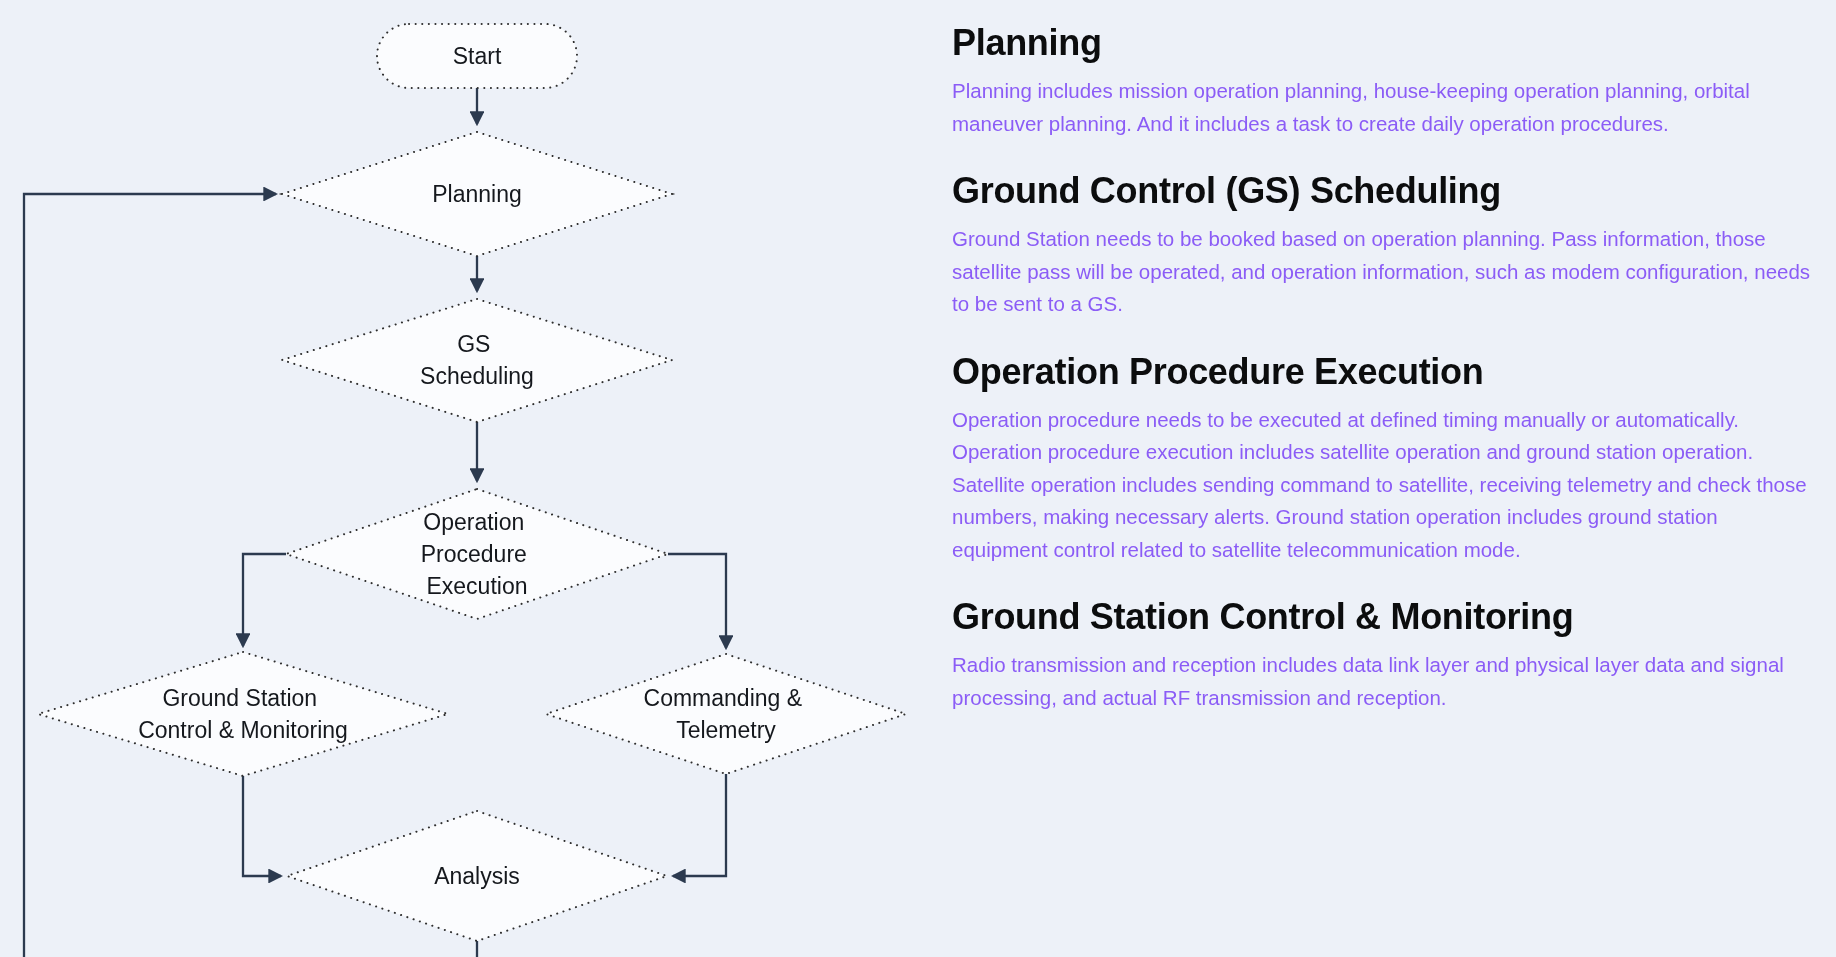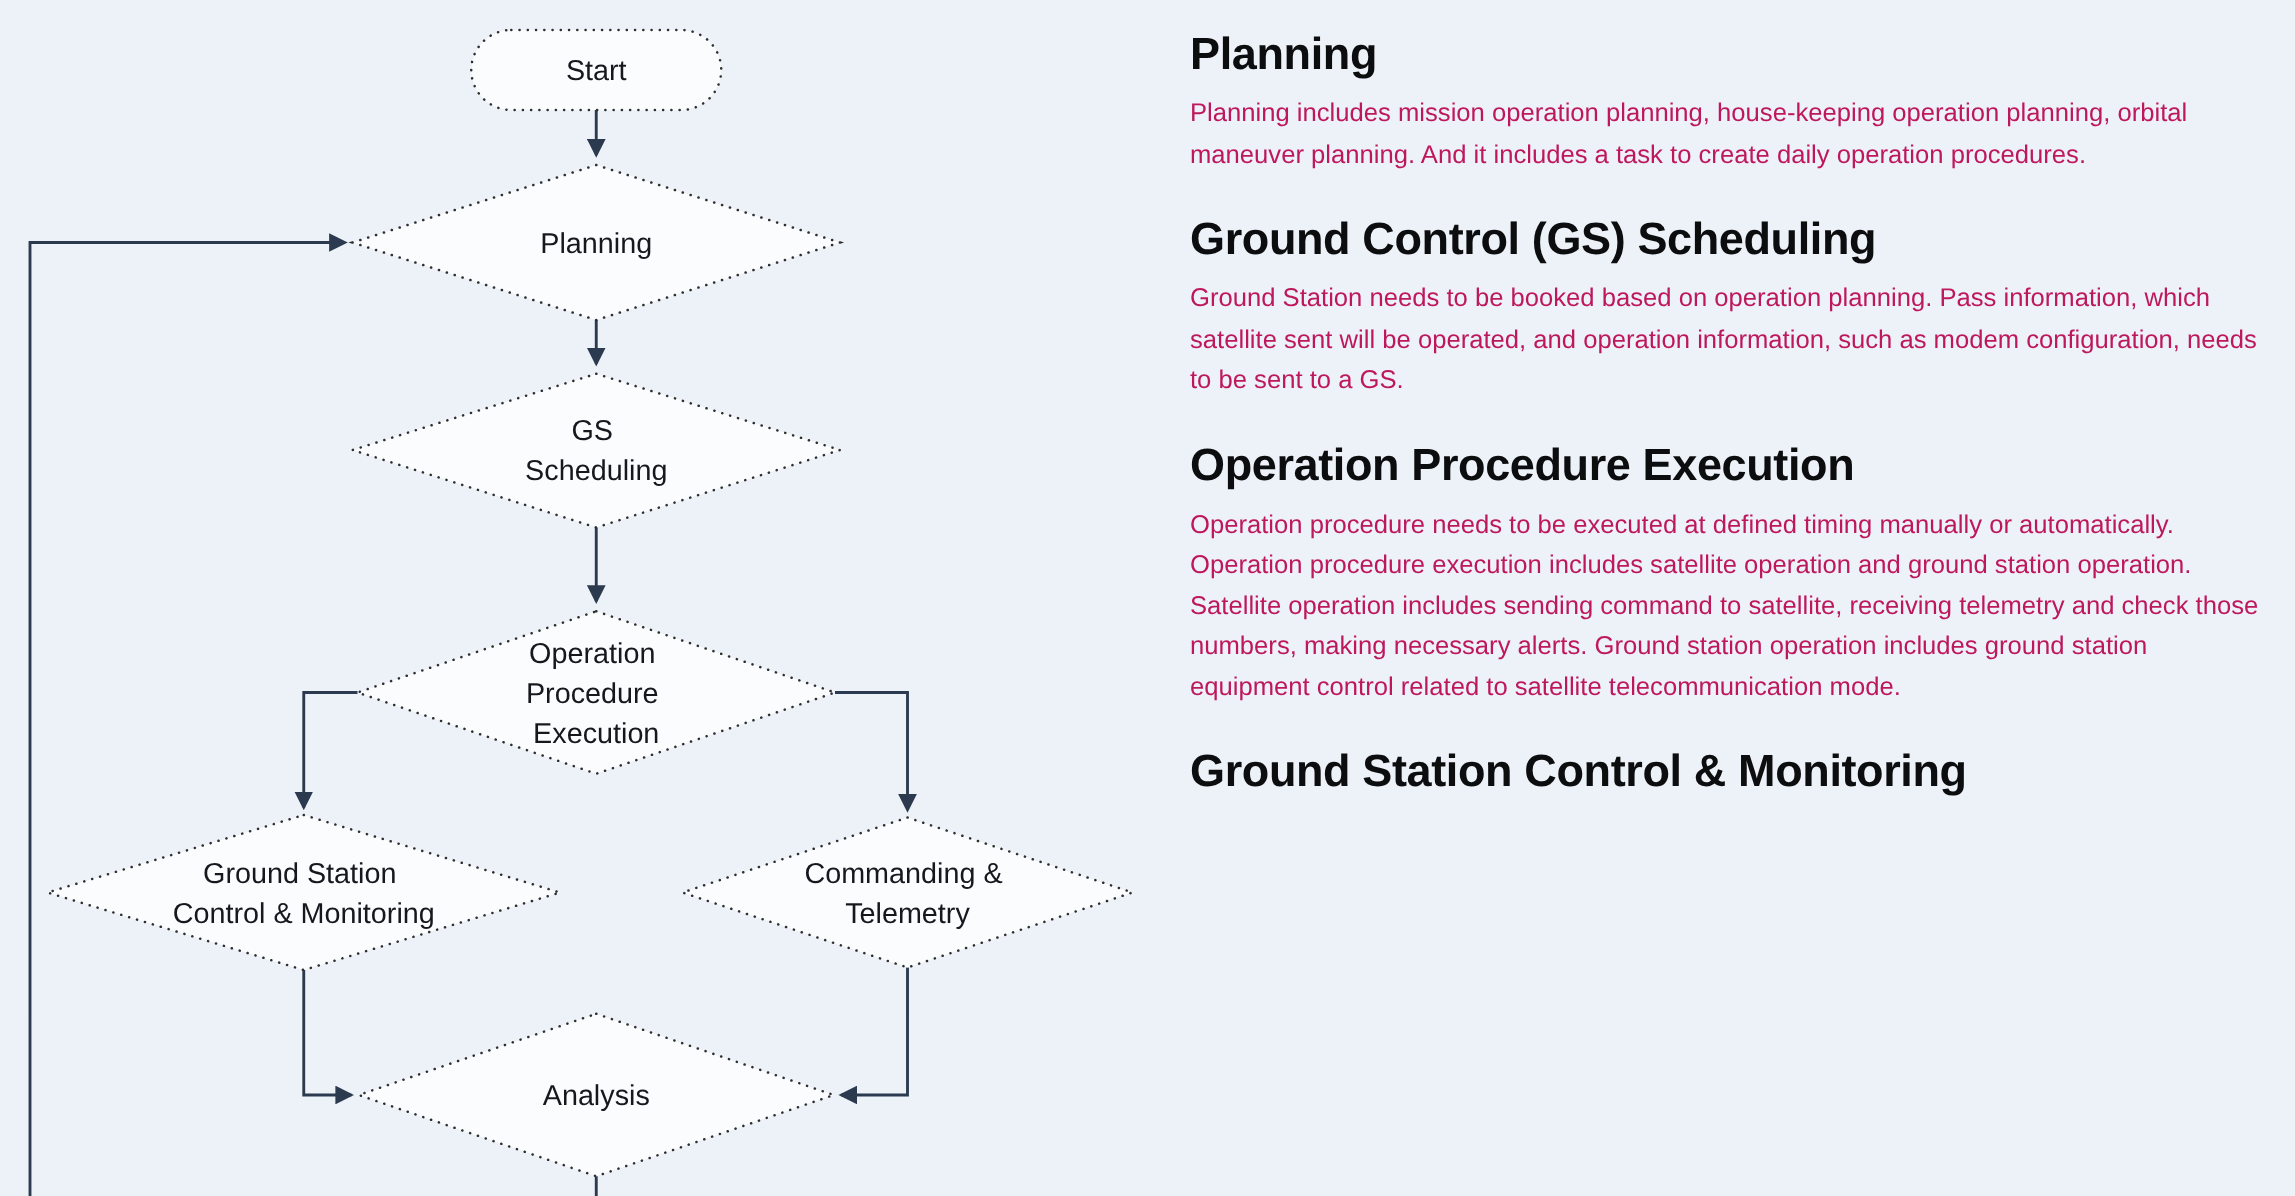--- a/index.html
+++ b/index.html
@@ -44,21 +44,21 @@
     font-size: 36px;
     line-height: 1.25;
     font-weight: 700;
     letter-spacing: -0.3px;
     color: #0c0d0e;
   }
   .docs p {
     margin: 0 0 28px 0;
     font-size: 20.5px;
     line-height: 32.5px;
-    color: #be185d;
+    color: #8b5cf6;
   }
 </style>
 </head>
 <body>
 
 <div class="stage">
 
   <div class="flow">
     <svg width="950" height="957" viewBox="0 0 950 957">
       <defs>
@@ -130,29 +130,30 @@
 
   <div class="docs">
 
     <section>
       <h2>Planning</h2>
       <p>Planning includes mission operation planning, house-keeping operation planning, orbital maneuver planning. And it includes a task to create daily operation procedures.</p>
     </section>
 
     <section>
       <h2>Ground Control (GS) Scheduling</h2>
-      <p>Ground Station needs to be booked based on operation planning. Pass information, which satellite sent will be operated, and operation information, such as modem configuration, needs to be sent to a GS.</p>
+      <p>Ground Station needs to be booked based on operation planning. Pass information, those satellite pass will be operated, and operation information, such as modem configuration, needs to be sent to a GS.</p>
     </section>
 
     <section>
       <h2>Operation Procedure Execution</h2>
       <p>Operation procedure needs to be executed at defined timing manually or automatically. Operation procedure execution includes satellite operation and ground station operation. Satellite operation includes sending command to satellite, receiving telemetry and check those numbers, making necessary alerts. Ground station operation includes ground station equipment control related to satellite telecommunication mode.</p>
     </section>
 
     <section>
       <h2>Ground Station Control &amp; Monitoring</h2>
     </section>
 
     <section>
+      <p>Radio transmission and reception includes data link layer and physical layer data and signal processing, and actual RF transmission and reception.</p>
     </section>
 
   </div>
 </div>
 
 </body></html>

